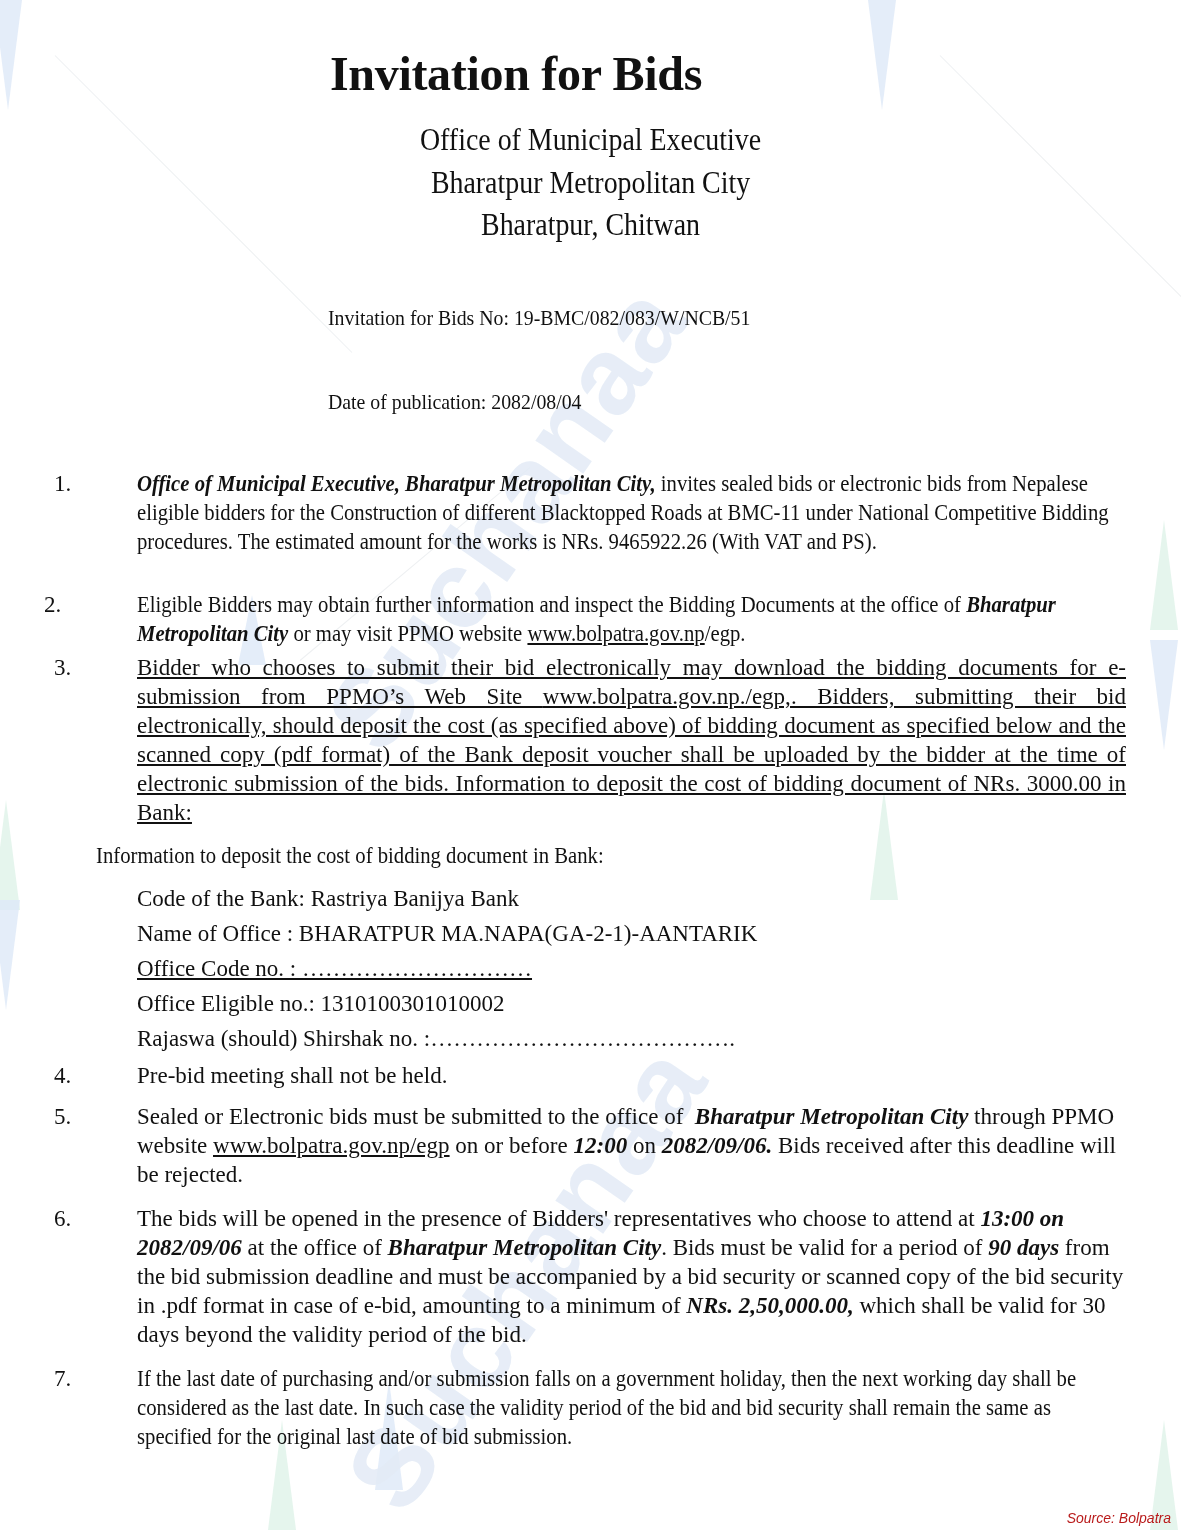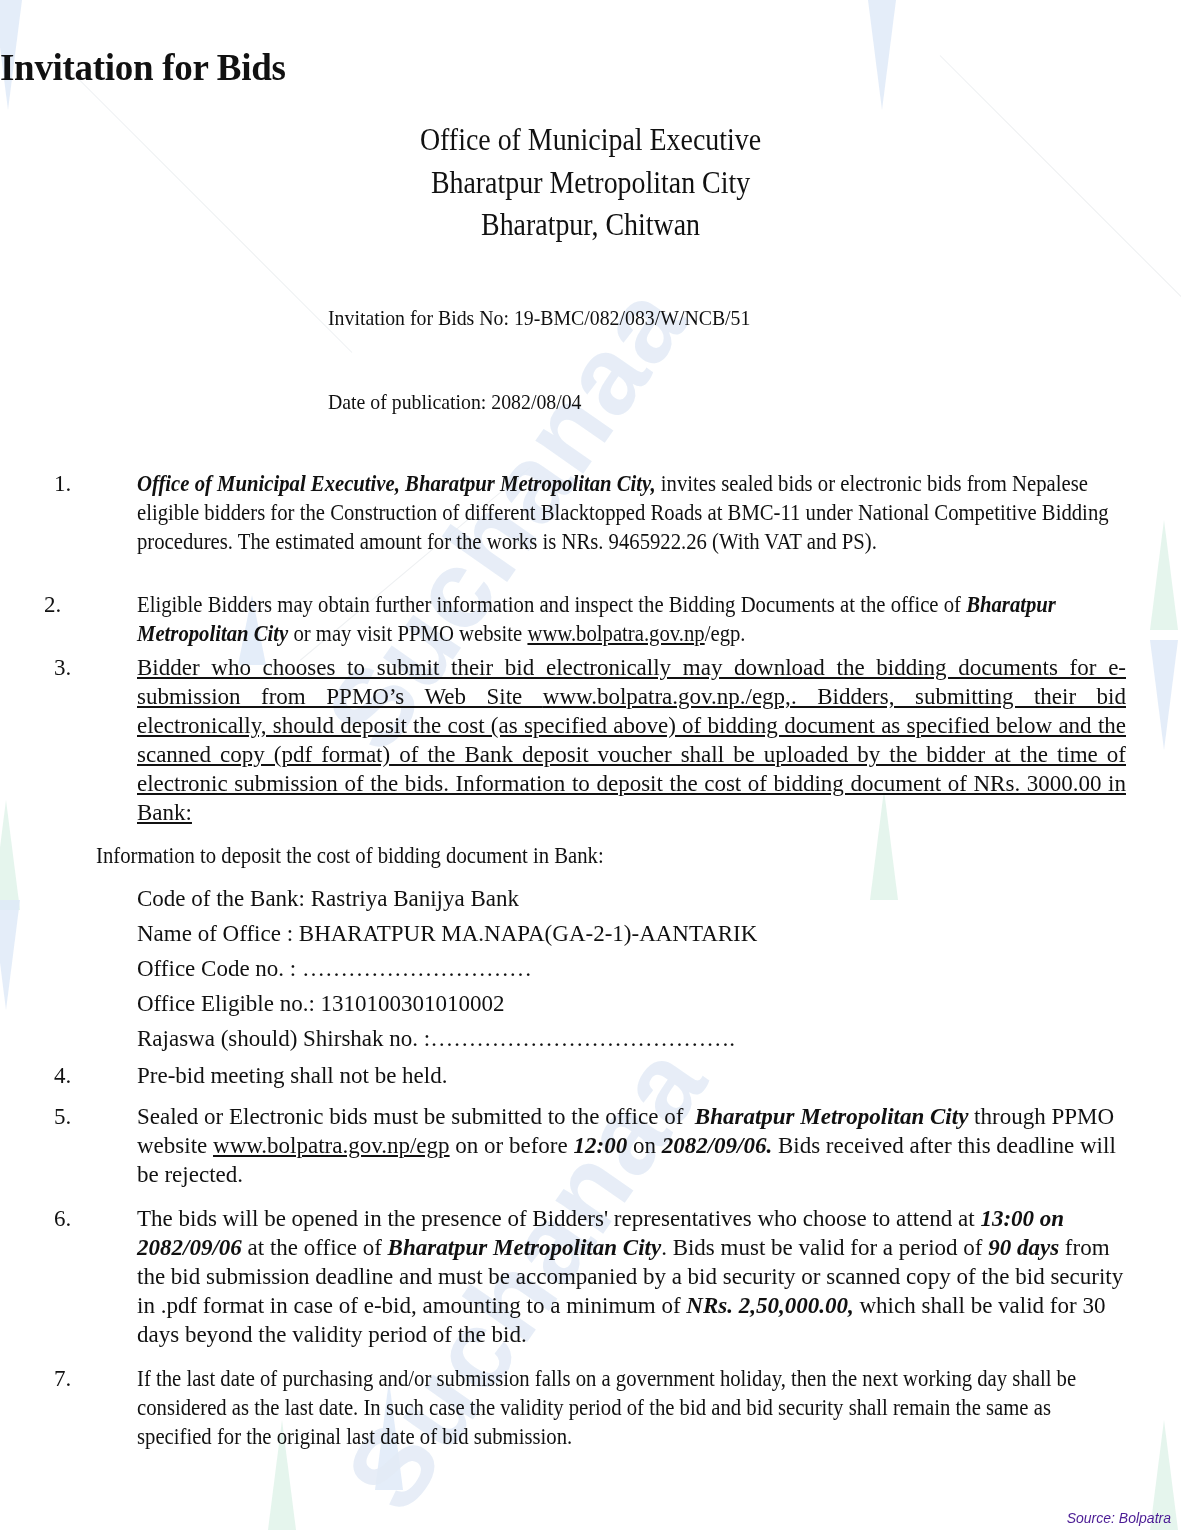--- a/index.html
+++ b/index.html
@@ -9,35 +9,35 @@
     font-family: "Liberation Serif", "DejaVu Serif", serif;
   }
   .wm { position: absolute; pointer-events: none; }
   .wm-shard { width: 0; height: 0; border-left: 14px solid transparent; border-right: 14px solid transparent; border-top: 110px solid #dde9f7; opacity: .8; }
   .wm-shard.green { border-top-color: #dff3e8; }
   .wm-shard.up { border-top: none; border-bottom: 110px solid #dde9f7; }
   .wm-shard.up.green { border-bottom-color: #dff3e8; }
   .wm-text { font-family: "Liberation Sans", sans-serif; font-weight: bold; font-size: 110px; color: #e3ebf6; transform: rotate(-55deg); transform-origin: left top; letter-spacing: 2px; opacity: .85; }
   .wm-line { height: 1px; background: #eef0f2; transform-origin: left center; }
 
-  .title { position: absolute; left: 0; width: 1032px; top: 46px; text-align: left; font-size: 37px; font-weight: bold; letter-spacing: -0.3px; }
+  .title { position: absolute; left: 0; width: 1032px; top: 46px; text-align: center; font-size: 48px; font-weight: bold; letter-spacing: -0.3px; }
   .org { position: absolute; left: 0; width: 1181px; text-align: center; font-size: 31px; transform: scaleX(0.9); }
   .meta { position: absolute; left: 328px; font-size: 22px; transform: scaleX(0.9); transform-origin: left center; }
 
   .item { position: absolute; left: 0; width: 1181px; font-size: 23px; line-height: 29px; }
   .num { position: absolute; left: 54px; top: 0; }
   .body { position: absolute; left: 137px; width: 989px; }
   .body.justify { text-align: justify; text-decoration: underline; }
   .cond { transform: scaleX(0.9); transform-origin: left top; width: 1099px; }
   .bi { font-weight: bold; font-style: italic; }
   .u { text-decoration: underline; }
 
   .bank-head { position: absolute; left: 96px; top: 843px; font-size: 23px; transform: scaleX(0.9); transform-origin: left top; }
   .bank-line { position: absolute; left: 137px; font-size: 23px; }
-  .source { position: absolute; right: 10px; top: 1510px; font-family: "Liberation Sans", sans-serif; font-style: italic; font-size: 14px; color: #4c1d95; }
+  .source { position: absolute; right: 10px; top: 1510px; font-family: "Liberation Sans", sans-serif; font-style: italic; font-size: 14px; color: #b91c1c; }
 </style>
 </head>
 <body>
 
 <div class="wm wm-shard" style="left:-6px;top:0;"></div>
 <div class="wm wm-shard" style="left:868px;top:0;"></div>
 <div class="wm wm-shard up green" style="left:1150px;top:520px;"></div>
 <div class="wm wm-shard" style="left:1150px;top:640px;"></div>
 <div class="wm wm-shard up green" style="left:-8px;top:800px;"></div>
 <div class="wm wm-shard" style="left:-8px;top:900px;"></div>
@@ -77,21 +77,21 @@
 <div class="item" style="top:653px;">
   <span class="num">3.</span>
   <div class="body justify">
     <span>Bidder who chooses to submit their bid electronically may download the bidding documents for e-submission from PPMO’s Web Site </span><span class="u">www.bolpatra.gov.np./egp,</span><span>. Bidders, submitting their bid electronically, should deposit the cost (as specified above) of bidding document as specified below and the scanned copy (pdf format) of the Bank deposit voucher shall be uploaded by the bidder at the time of electronic submission of the bids. Information to deposit the cost of bidding document of NRs. 3000.00 in Bank:</span>
   </div>
 </div>
 
 <div class="bank-head">Information to deposit the cost of bidding document in Bank:</div>
 <div class="bank-line" style="top:886px;">Code of the Bank: Rastriya Banijya Bank</div>
 <div class="bank-line" style="top:921px;">Name of Office : BHARATPUR MA.NAPA(GA-2-1)-AANTARIK</div>
-<div class="bank-line" style="top:956px;">Office Code no. : …………………………</div>
+<div class="bank-line" style="top:956px;text-decoration:underline;">Office Code no. : …………………………</div>
 <div class="bank-line" style="top:991px;">Office Eligible no.: 1310100301010002</div>
 <div class="bank-line" style="top:1026px;">Rajaswa (should) Shirshak no. :………………………………….</div>
 
 <div class="item" style="top:1061px;">
   <span class="num">4.</span>
   <div class="body">Pre-bid meeting shall not be held.</div>
 </div>
 
 <div class="item" style="top:1102px;">
   <span class="num">5.</span>

